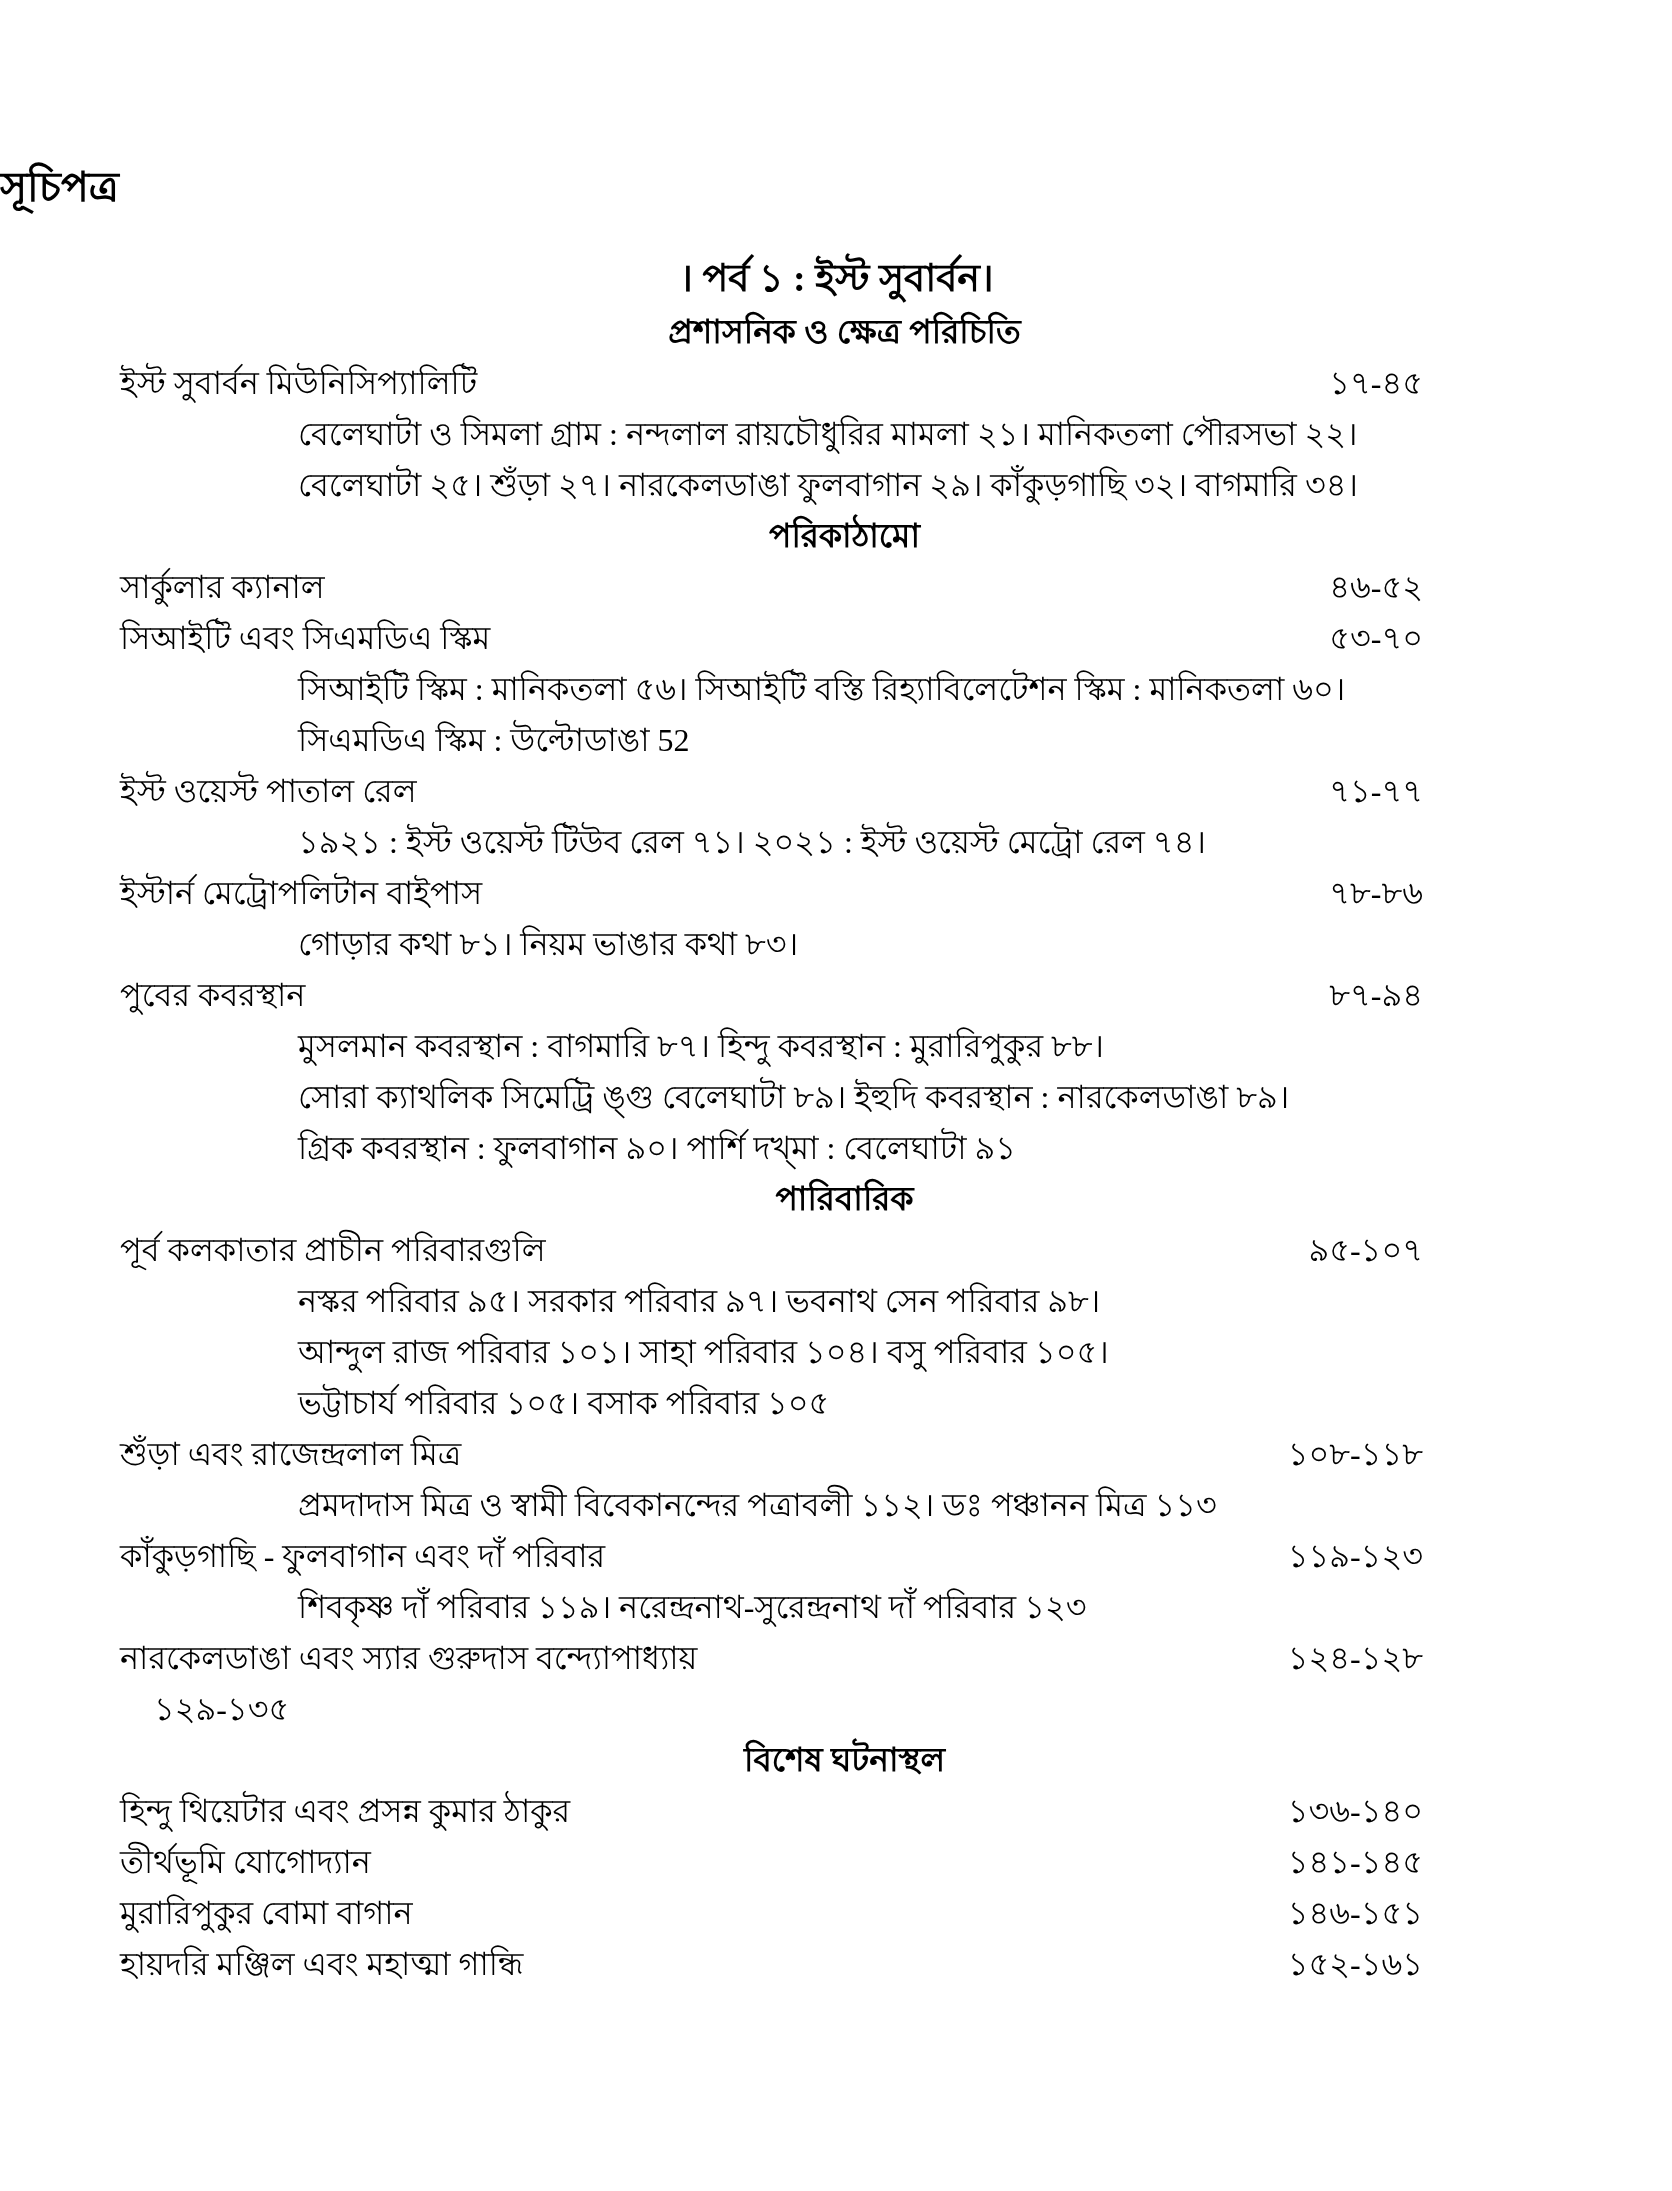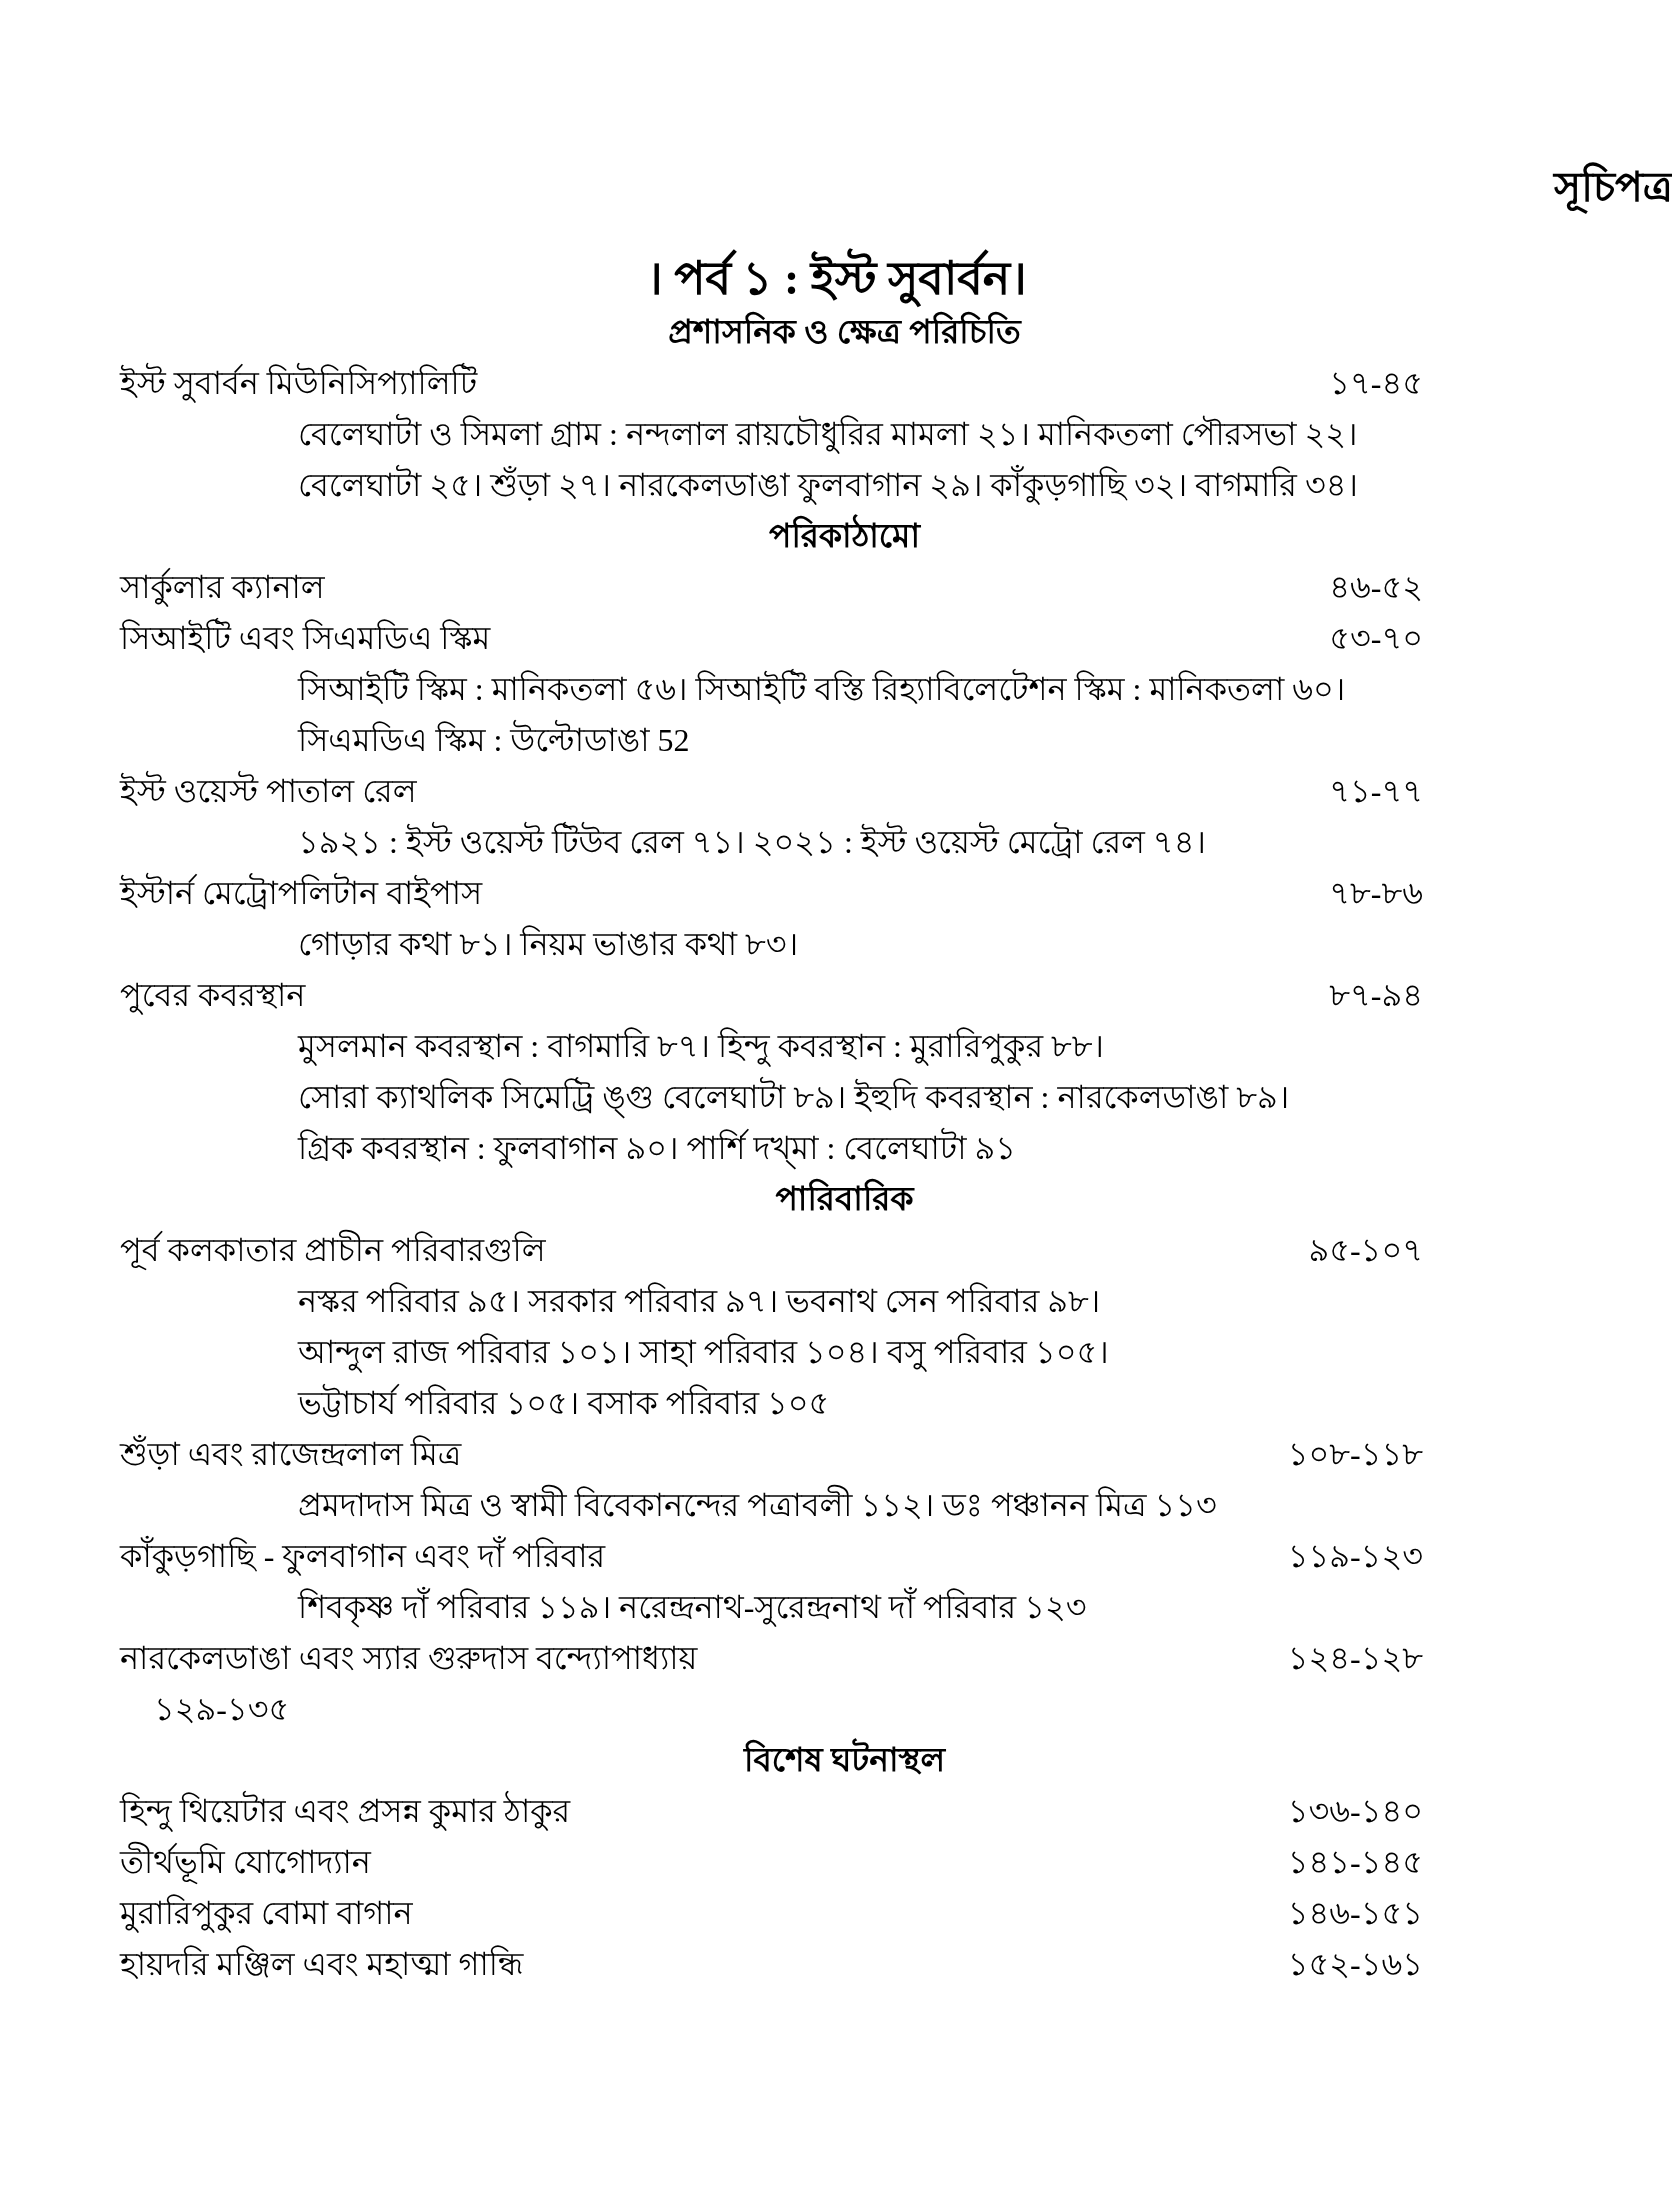--- a/index.html
+++ b/index.html
@@ -12,30 +12,30 @@
     width: 1673px;
     height: 2192px;
     margin: 0 auto;
     background: #ffffff;
     color: #000000;
     font-family: "Liberation Serif", "DejaVu Serif", serif;
     overflow: hidden;
   }
   .doc-title {
     padding-top: 159px;
-    text-align: right;
+    text-align: left;
     font-size: 41px;
     font-weight: bold;
     line-height: 57px;
     margin: 0;
   }
   .part-heading {
     margin-top: 36px;
     text-align: center;
-    font-size: 46px;
+    font-size: 38px;
     font-weight: bold;
     line-height: 53px;
     white-space: nowrap;
   }
   .toc-list {
     margin-top: 1.7px;
   }
   .row {
     font-size: 32px;
     line-height: 51px;

